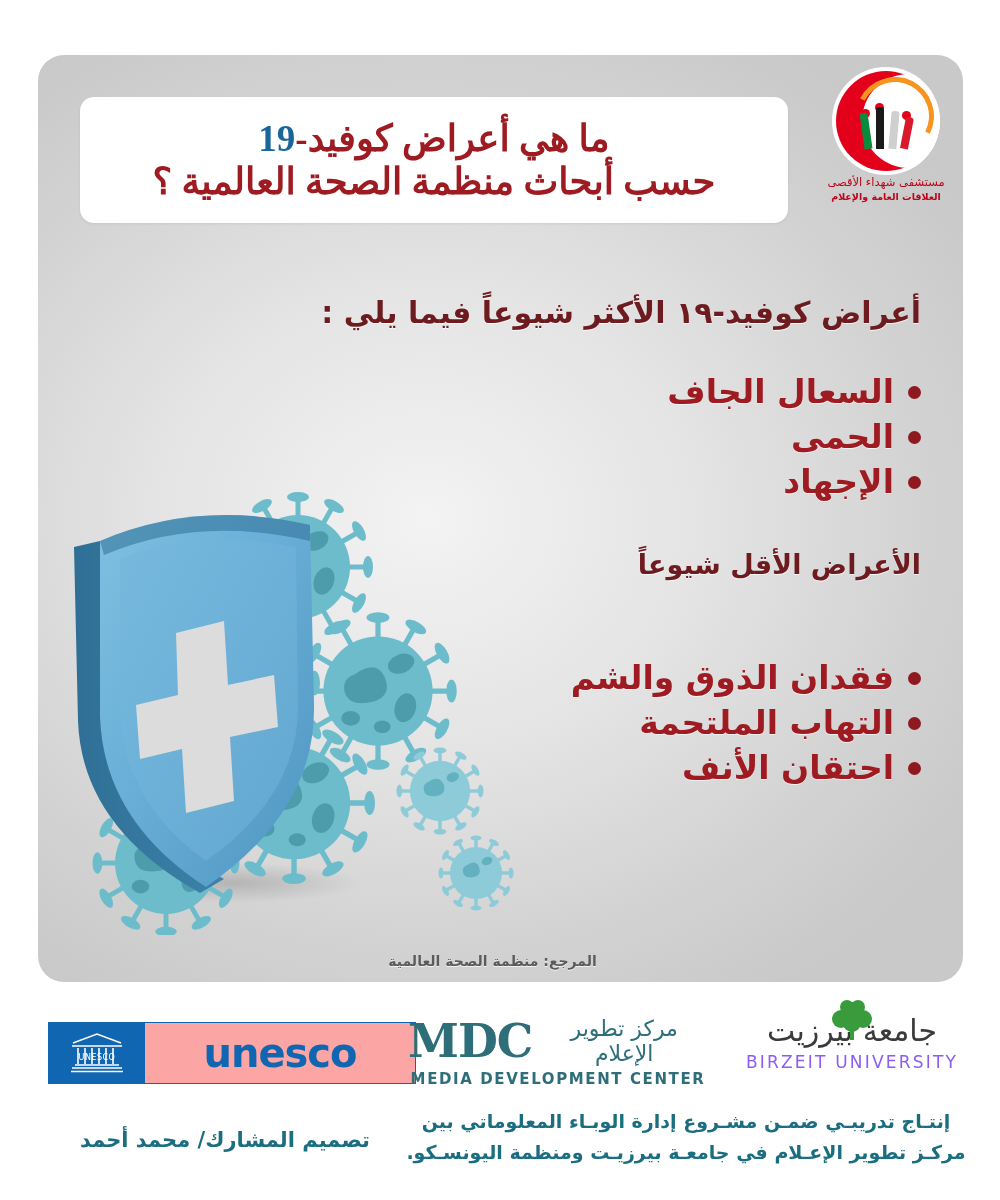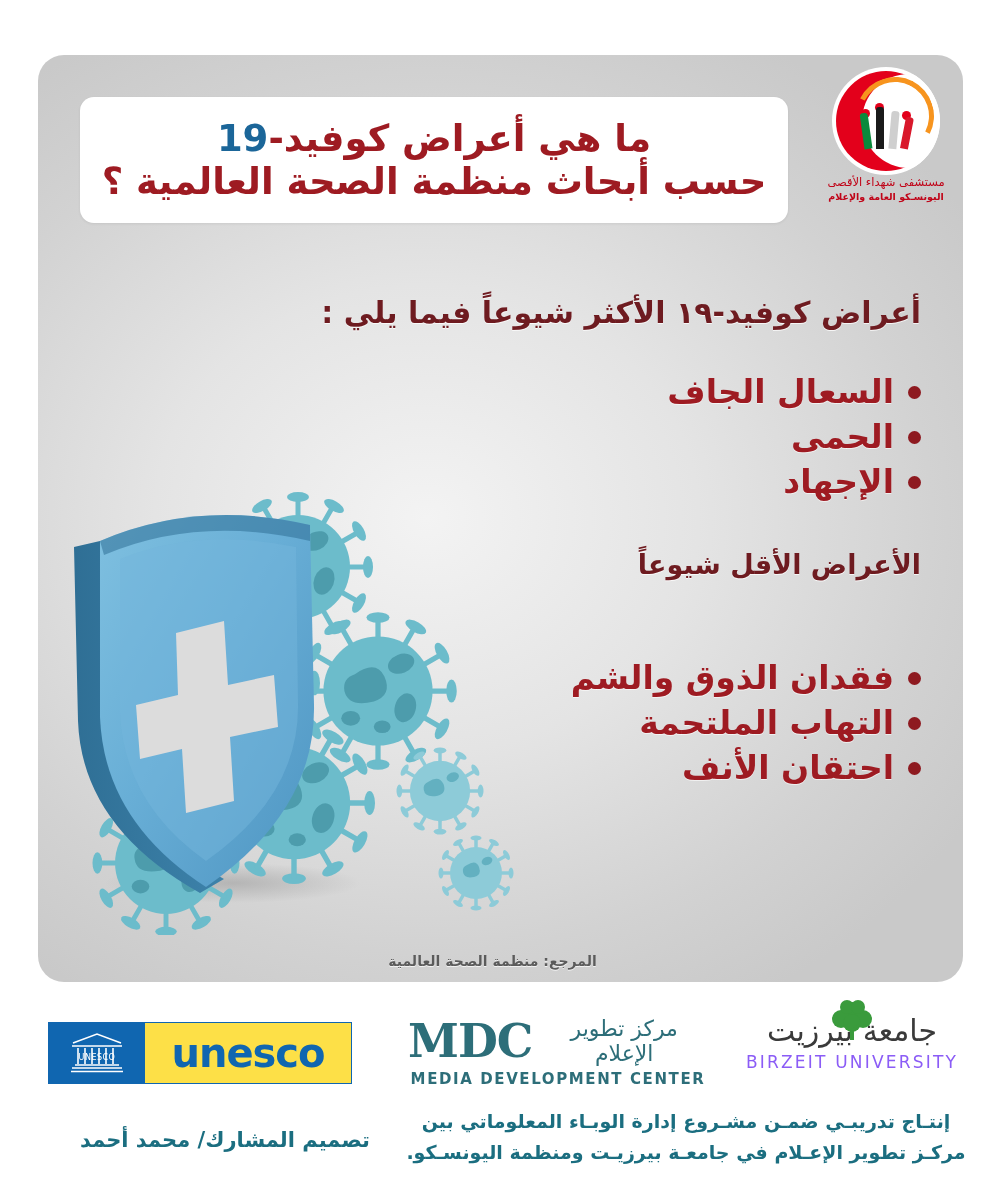--- a/index.html
+++ b/index.html
@@ -40,20 +40,21 @@
     box-shadow: 0 1px 3px rgba(0,0,0,0.07);
   }
   .title-line {
     font-size: 37px;
     font-weight: bold;
     color: #9e1b22;
     letter-spacing: -0.5px;
     line-height: 1.12;
     white-space: nowrap;
     text-shadow: 0 1px 0 rgba(255,255,255,0.6);
+    font-family: Liberation Serif, serif;
   }
   .title-num { color: #1b6699; }
 
   
   .logo {
     position: absolute;
     left: 778px; top: 12px;
     width: 140px;
     display: flex;
     flex-direction: column;
@@ -171,24 +172,24 @@
 
   
   .footer-logos {
     position: absolute;
     left: 0; top: 1008px;
     width: 1000px; height: 95px;
   }
   .unesco {
     position: absolute;
     left: 48px; top: 14px;
-    width: 304px; height: 62px;
+    width: 368px; height: 62px;
     display: flex;
     border: 1px solid #1066b0;
-    background: #fde047;
+    background: #fca5a5;
     direction: ltr;
   }
   .unesco-mark {
     width: 96px; background: #1066b0;
     display: flex; align-items: center; justify-content: center;
   }
   .unesco-word {
     flex: 1;
     display: flex; align-items: center; justify-content: center;
     font-size: 40px; font-weight: bold; color: #1066b0;
@@ -283,21 +284,21 @@
           <div class="head h1"></div>
           <div class="head h2"></div>
           <div class="head h3"></div>
           <div class="fig g"></div>
           <div class="fig b"></div>
           <div class="fig w"></div>
           <div class="fig r"></div>
         </div>
       </div>
       <div class="logo-name">مستشفى شهداء الأقصى</div>
-      <div class="logo-sub">اليونسـكو العامة والإعلام</div>
+      <div class="logo-sub">العلاقات العامة والإعلام</div>
     </div>
 
     <div class="heading-common">أعراض كوفيد-١٩ الأكثر شيوعاً فيما يلي :</div>
     <ul class="symptom-list common">
       <li>
           <span class="bullet"></span>
           <span>السعال الجاف</span>
         </li>
       <li>
           <span class="bullet"></span>

